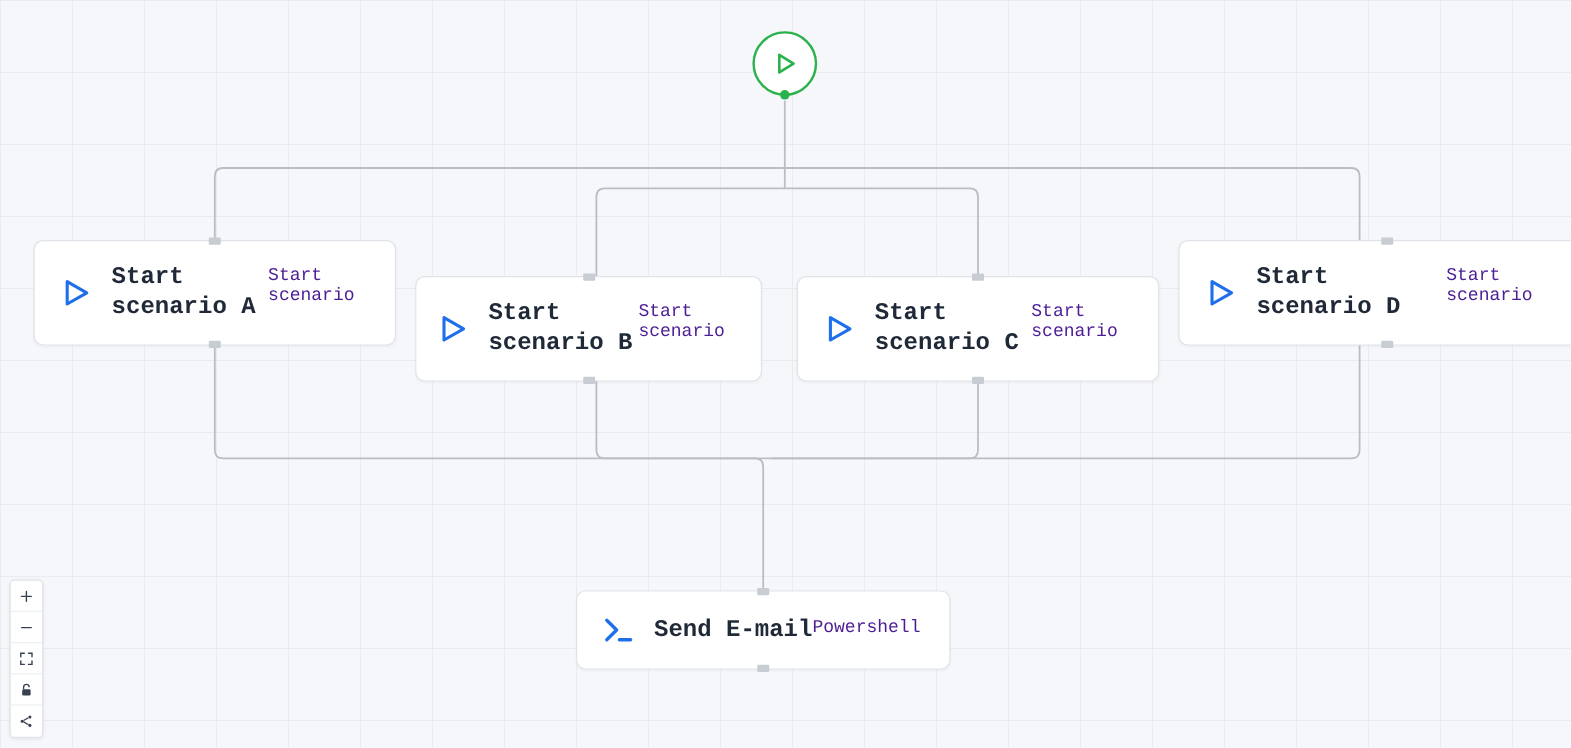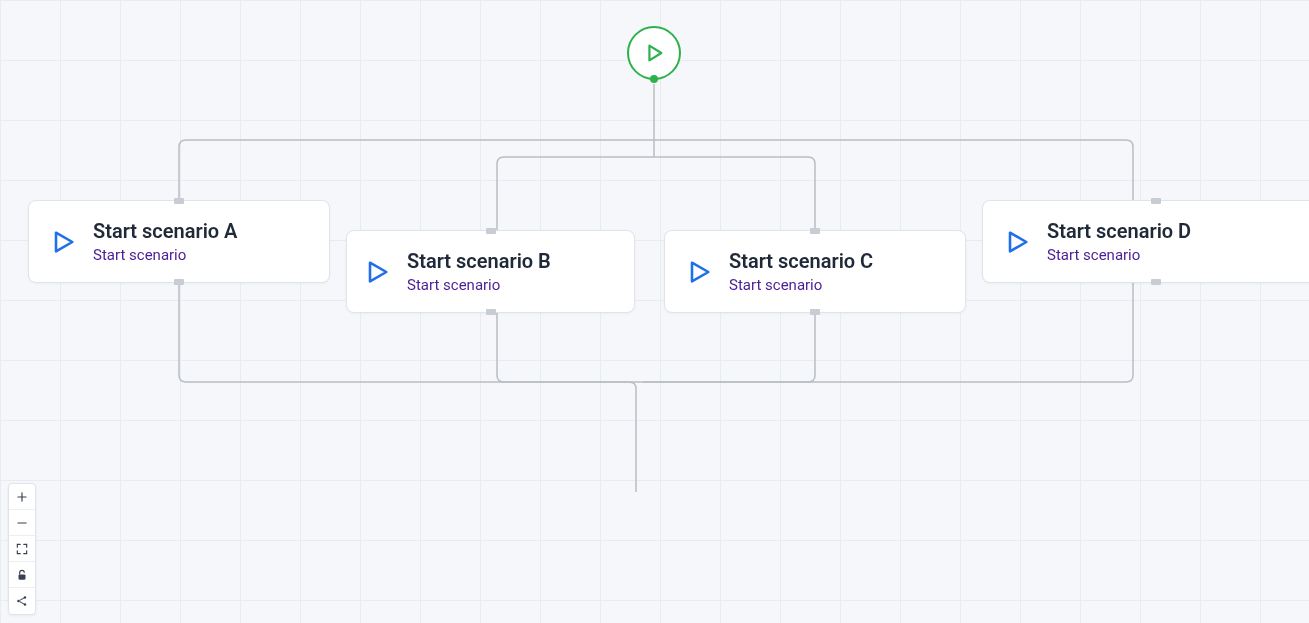--- a/index.html
+++ b/index.html
@@ -62,21 +62,21 @@
     }
     .node .icon {
       width: 28px;
       height: 28px;
       margin-right: 16px;
       flex-shrink: 0;
       display:flex;
       align-items:center;
       justify-content:center;
     }
-    .node .texts { display:flex; flex-direction:column; }
+    .node .texts { display:flex; flex-direction:row;font-family:Liberation Mono, monospace; }
     .node .title {
       font-size: 20px;
       font-weight: 600;
       color: #1f2937;
       line-height: 1.25;
     }
     .node .subtitle {
       font-size: 15px;
       color: #4c1d95;
       margin-top: 2px;
@@ -229,20 +229,34 @@
           <path class="play-triangle" d="M6 4 L20 12 L6 20 Z"></path>
         </svg>
     </div>
     <div class="texts">
       <span class="title">Start scenario D</span>
       <span class="subtitle">Start scenario</span>
     </div>
     <div class="handle bottom"></div>
   </div>
 
+  <div class="node node-e">
+    <div class="handle top"></div>
+    <div class="icon">
+      <svg viewBox="0 0 24 24">
+        <path d="M4 5 L11 12 L4 19" fill="none" stroke="#1f6feb" stroke-width="2.4" stroke-linecap="round" stroke-linejoin="round"></path>
+        <path d="M13 19 L21 19" fill="none" stroke="#1f6feb" stroke-width="2.4" stroke-linecap="round"></path>
+      </svg>
+    </div>
+    <div class="texts">
+      <span class="title">Send E-mail</span>
+      <span class="subtitle">Powershell</span>
+    </div>
+    <div class="handle bottom"></div>
+  </div>
 
   <div class="toolbar">
     <button title="Zoom in">
       <svg viewBox="0 0 24 24">
           <path d="M12 5v14M5 12h14" stroke="currentColor" stroke-width="2" stroke-linecap="round"></path>
         </svg>
     </button>
     <button title="Zoom out">
       <svg viewBox="0 0 24 24">
           <path d="M5 12h14" stroke="currentColor" stroke-width="2" stroke-linecap="round"></path>

